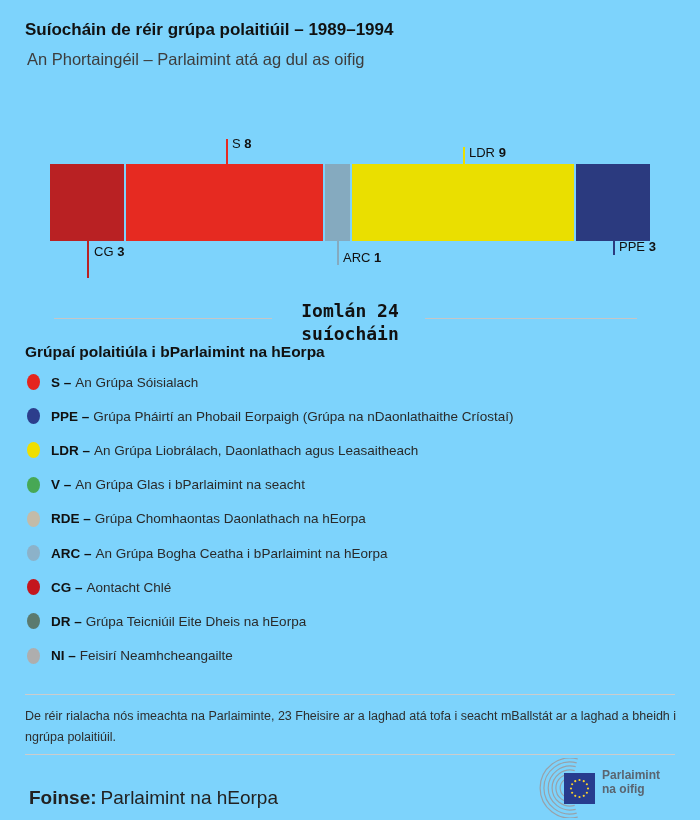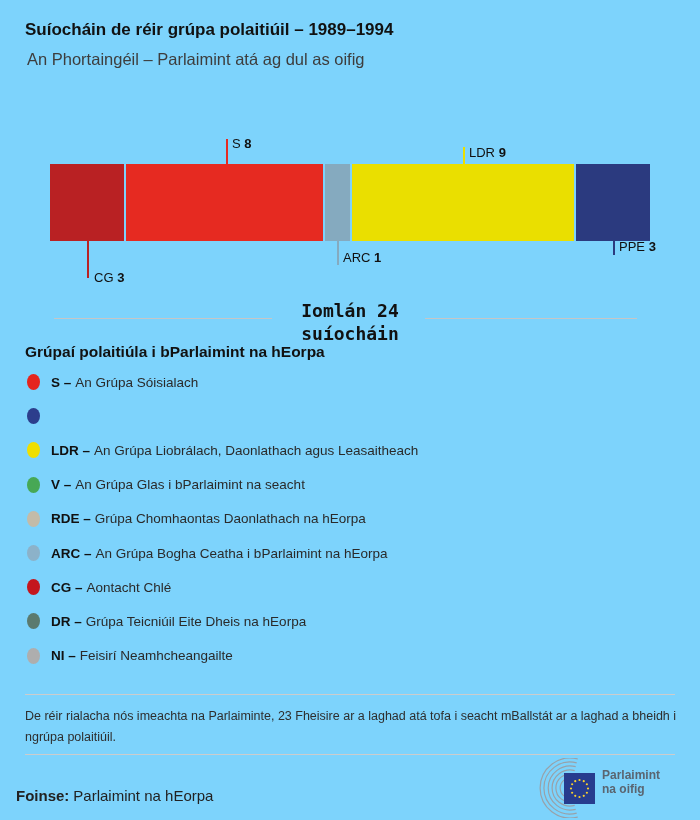--- a/index.html
+++ b/index.html
@@ -16,21 +16,21 @@
 
   
   .callout-line{position:absolute;width:2px;}
   .callout-label{position:absolute;font-size:13px;color:#111;white-space:nowrap;}
   .callout-label b{font-weight:700;}
   .line-s{left:226px;top:139px;height:25px;}
   .lbl-s{left:232px;top:136px;}
   .line-ldr{left:463px;top:147px;height:17px;}
   .lbl-ldr{left:469px;top:145px;}
   .line-cg{left:87px;top:241px;height:37px;}
-  .lbl-cg{left:94px;top:270px;text-align:center;}
+  .lbl-cg{left:94px;top:244px;text-align:center;}
   .line-arc{left:337px;top:241px;height:24px;}
   .lbl-arc{left:343px;top:250px;}
   .line-ppe{left:613px;top:241px;height:14px;}
   .lbl-ppe{left:619px;top:239px;}
 
   
   .total-rule{position:absolute;top:318px;height:1px;background:#c6c6c6;}
   .total-rule.left{left:54px;width:218px;}
   .total-rule.right{left:425px;width:212px;}
   .total-text{position:absolute;left:270px;top:299px;width:160px;text-align:center;
@@ -42,21 +42,21 @@
   .legend-item{height:34.2px;display:flex;align-items:center;}
   .dot{width:13px;height:16px;border-radius:50%;margin-right:11px;flex:0 0 13px;}
   .legend-text{font-size:13.5px;color:#2a2a2a;white-space:nowrap;}
   .legend-text b{color:#111;margin-right:4px;}
 
   
   .rule{position:absolute;left:25px;width:650px;height:1px;background:#cccccc;}
   .rule-1{top:694px;}
   .rule-2{top:754px;}
   .footnote{position:absolute;left:25px;top:706px;width:660px;font-size:12.5px;line-height:21px;color:#2e2e2e;}
-  .source{position:absolute;left:16px;top:787px;font-size:15px;color:#222;}
+  .source{position:absolute;left:29px;top:787px;font-size:19px;color:#222;}
   .source b{margin-right:4px;}
   .logo{position:absolute;left:524px;top:758px;width:170px;height:60px;}
   .logo svg{position:absolute;left:0;top:0;}
   .logo-text{position:absolute;left:78px;top:11px;font-size:12px;font-weight:bold;line-height:13.5px;color:#5a6570;}
 </style>
 </head>
 <body>
 
 <div class="page">
 
@@ -94,20 +94,21 @@
   </div>
 
   <div class="legend-heading">Grúpaí polaitiúla i bParlaimint na hEorpa</div>
   <div class="legend">
     <div class="legend-item">
       <span class="dot" style="background-color: rgb(229, 37, 29);"></span>
       <span class="legend-text"><b>S –</b><span>An Grúpa Sóisialach</span></span>
     </div>
     <div class="legend-item">
       <span class="dot" style="background-color: rgb(44, 62, 140);"></span>
+      <span class="legend-text"><b>PPE –</b><span>Grúpa Pháirtí an Phobail Eorpaigh (Grúpa na nDaonlathaithe Críostaí)</span></span>
     </div>
     <div class="legend-item">
       <span class="dot" style="background-color: rgb(239, 223, 0);"></span>
       <span class="legend-text"><b>LDR –</b><span>An Grúpa Liobrálach, Daonlathach agus Leasaitheach</span></span>
     </div>
     <div class="legend-item">
       <span class="dot" style="background-color: rgb(71, 168, 85);"></span>
       <span class="legend-text"><b>V –</b><span>An Grúpa Glas i bParlaimint na seacht</span></span>
     </div>
     <div class="legend-item">

